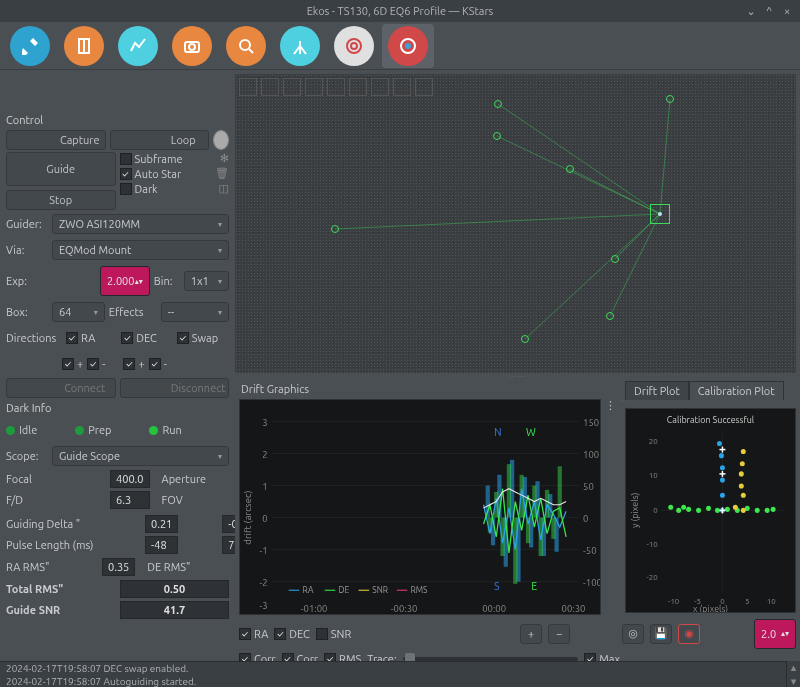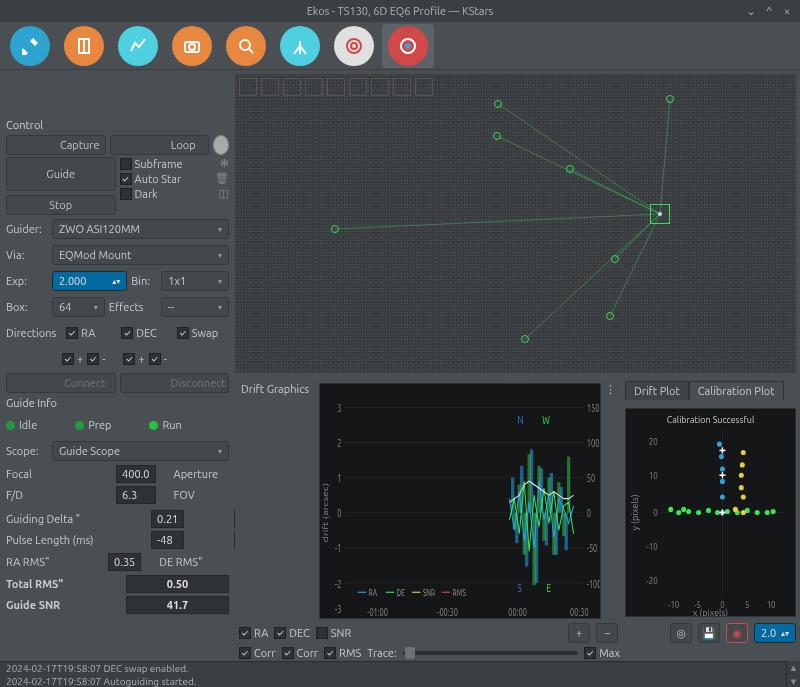--- a/index.html
+++ b/index.html
@@ -18,54 +18,54 @@
   .main { flex: 1; display: flex; overflow: hidden; }
   .left-panel { width: 235px; background: #4a4f54; padding: 4px 6px; display: flex; flex-direction: column; gap: 2px; font-size: 11px; justify-content: center; }
   .section-title { font-size: 11px; color: #d0d0d0; margin: 2px 0; }
 
   .btn-wide { height: 20px; background: #43484d; border: 1px solid #35393d; border-radius: 3px; display: flex; align-items: center; justify-content: center; color: #c0c4c8; font-size: 11px; }
   .btn-group-row { display: flex; gap: 4px; }
   .btn-group-row .btn-wide { flex: 1; padding-left: 48px; }
 
   .combo { height: 20px; background: #43484d; border: 1px solid #35393d; border-radius: 3px; display: flex; align-items: center; padding: 0 6px; position: relative; font-size: 11px; }
   .combo::after { content: "▾"; position: absolute; right: 6px; font-size: 8px; color: #999; }
-  .input-field { height: 20px; background: #0369a1; border: 1px solid #25282b; border-radius: 3px; display: flex; align-items: center; padding: 8px 6px; font-size: 11px; color: #e0e0e0; }
+  .input-field { height: 20px; background: #be185d; border: 1px solid #25282b; border-radius: 3px; display: flex; align-items: center; padding: 14px 6px; font-size: 11px; color: #e0e0e0; margin-left: 48px; }
 
   .row { display: flex; align-items: center; gap: 4px; margin: 2px 0; min-height: 20px; }
   .row .label { flex: 0 0 42px; font-size: 11px; }
   .row .combo, .row .input-field { flex: 1; }
   .row .label2 { flex: 0 0 48px; font-size: 11px; }
 
   .chk { display: flex; align-items: center; gap: 3px; font-size: 11px; }
   .chk .box { width: 12px; height: 12px; background: #2e3135; border: 1px solid #1f2225; display: flex; align-items: center; justify-content: center; font-size: 9px; color: #fff; }
 
   .status-dot { width: 9px; height: 9px; border-radius: 50%; display: inline-block; }
   .sd-red { background: #1e9b3c; }
   .sd-green { background: #26c43c; }
 
-  .info-grid { display: grid; grid-template-columns: 60px 1fr 60px 1fr; gap: 3px 18px; font-size: 11px; align-items: center; }
+  .info-grid { display: grid; grid-template-columns: 60px 1fr 60px 1fr; gap: 3px 12px; font-size: 11px; align-items: center; }
   .info-val { background: #2e3135; border: 1px solid #25282b; padding: 2px 5px; color: #e0e0e0; text-align:left; font-size: 11px; margin-left: 32px; }
 
   .right-area { flex: 1; display: flex; flex-direction: column; background: #4a4f54; }
   .guide-image { flex: 1; background: #2a2d30; margin: 4px 4px 0 0; position: relative; overflow: hidden; }
   .star { position: absolute; width: 8px; height: 8px; border: 1.5px solid #3bdc5a; border-radius: 50%; }
   .star-box { position: absolute; width: 20px; height: 20px; border: 1.5px solid #3bdc5a; }
   .img-toolbar { position:absolute; top:4px; left:4px; display:flex; gap:4px; }
   .img-tbtn { width:18px; height:18px; border:1px solid #555; }
   .noise-bg { width:100%; height:100%; background-color:#3b3e41;
     background-image:
       radial-gradient(circle, #50545a 0.5px, transparent 0.8px),
       radial-gradient(circle, #2d3034 0.5px, transparent 0.8px);
     background-size: 3px 3px, 5px 5px;
     background-position: 0 0, 1px 1px;
   }
 
   .bottom { height: 280px; display: flex; flex-direction: column; }
   .bottom-split { flex: 1; display: flex; }
-  .drift-col { flex: 1; display: flex; }
+  .drift-col { flex: 1; display: flex; flex-direction: column; }
   .drift-title { font-size: 11px; padding: 2px 6px; }
   .drift-plot-box { flex: 1; background: #151617; margin: 2px 4px; position: relative; border: 1px solid #303336; }
   .drift-svg { width: 100%; height: 100%; }
   .drift-tabs { display: flex; }
   .tab { background: #3f4448; padding: 3px 8px; font-size: 11px; border: 1px solid #303336; border-bottom: none; }
   .tab.active { background: #4a4f54; }
   .calib-box { flex: 1; background: #151617; margin: 8px 4px 4px 0; border: 1px solid #303336; position: relative; }
   .calib-col { width: 175px; display:flex; flex-direction:column; }
 
   .controls-row { display: flex; gap: 6px; align-items: center; padding: 2px 4px; font-size: 11px; }
@@ -274,21 +274,21 @@
 
       <div class="btn-group-row">
         <div class="btn-wide" style="color:#777">
             <span>Connect</span>
           </div>
         <div class="btn-wide" style="color:#777">
             <span>Disconnect</span>
           </div>
       </div>
 
-      <div class="section-title">Guide Info</div>
+      <div class="section-title">Dark Info</div>
       <div class="row">
         <span class="status-dot sd-red"></span>
           <span>Idle</span>
         <div style="width:30px"></div>
         <span class="status-dot sd-red"></span>
           <span>Prep</span>
         <div style="width:30px"></div>
         <span class="status-dot sd-green"></span>
           <span>Run</span>
       </div>

